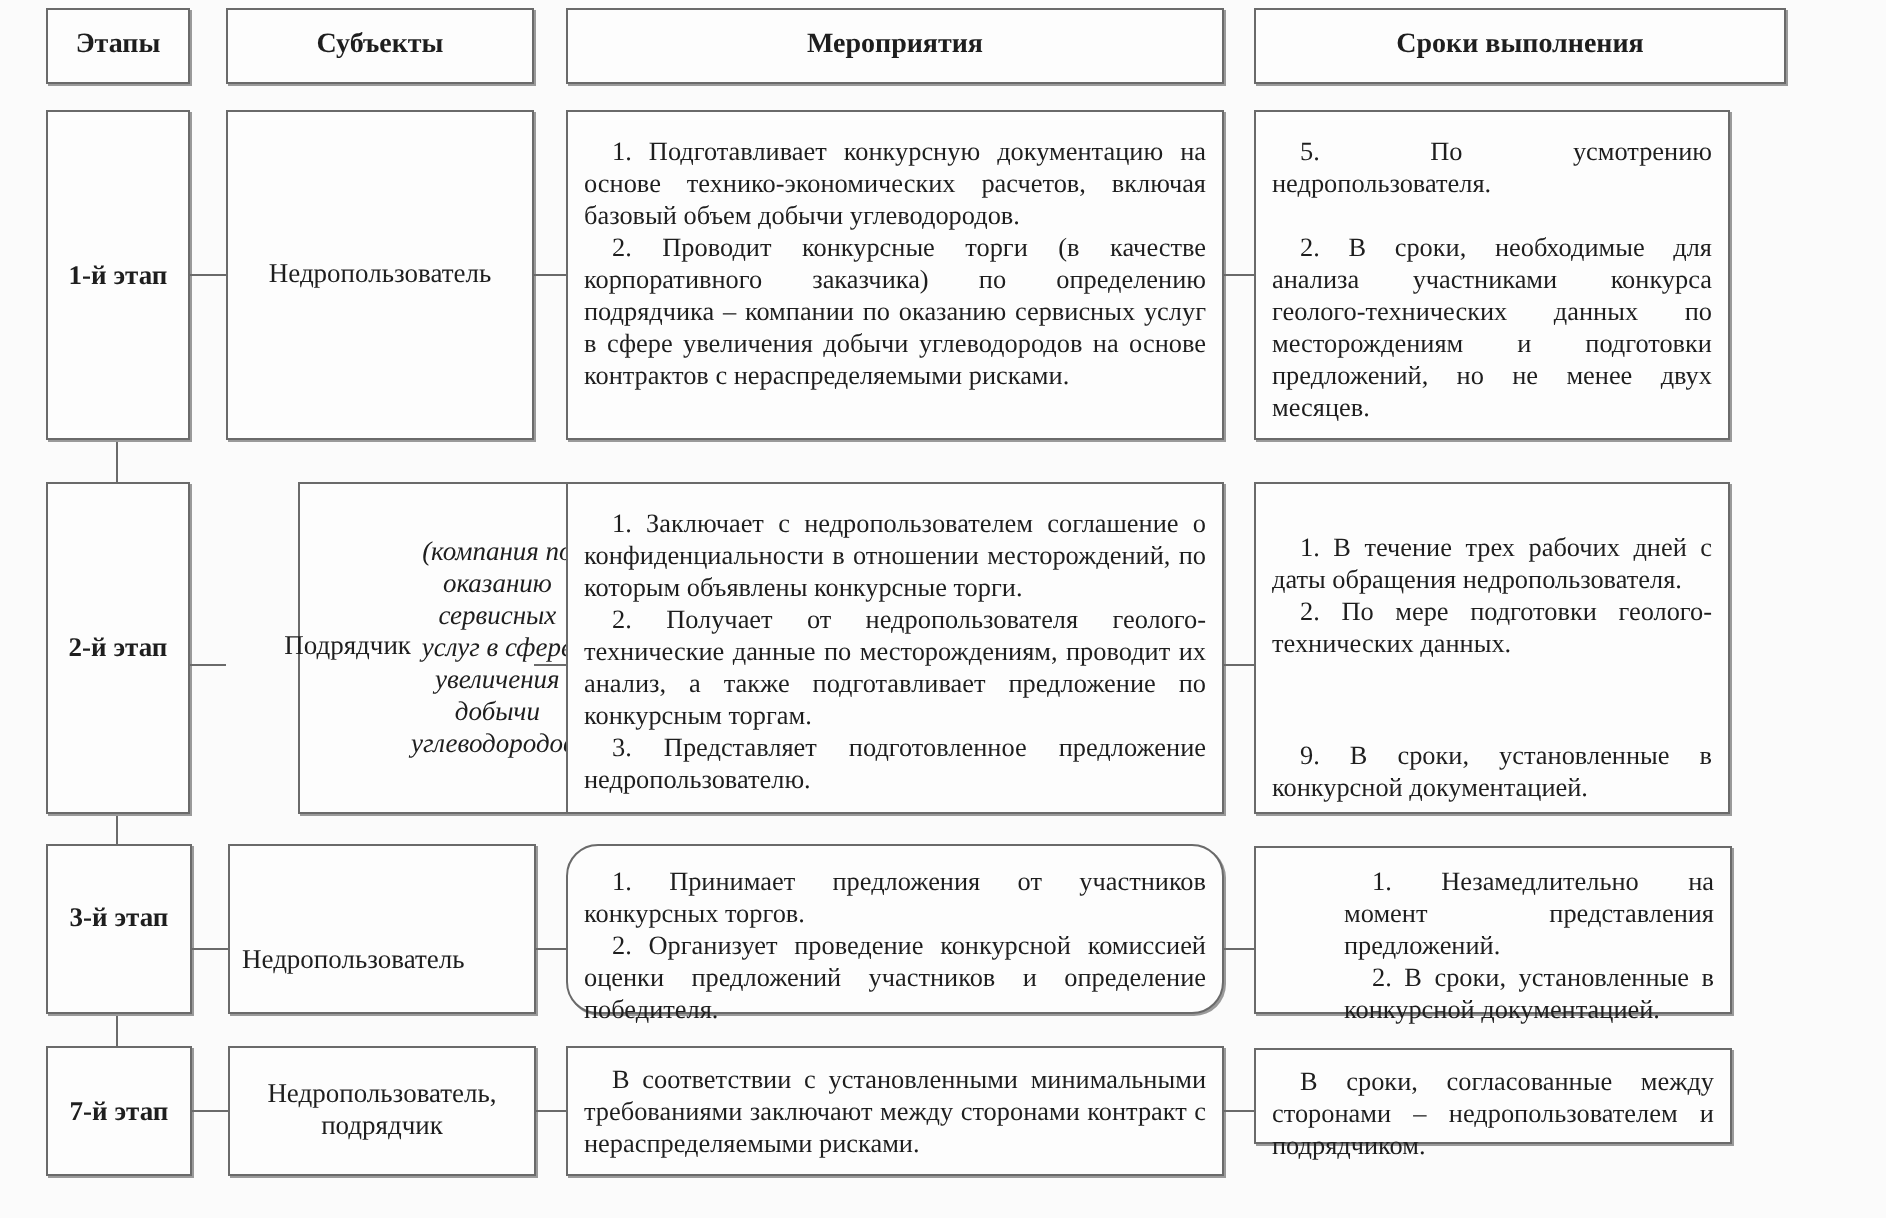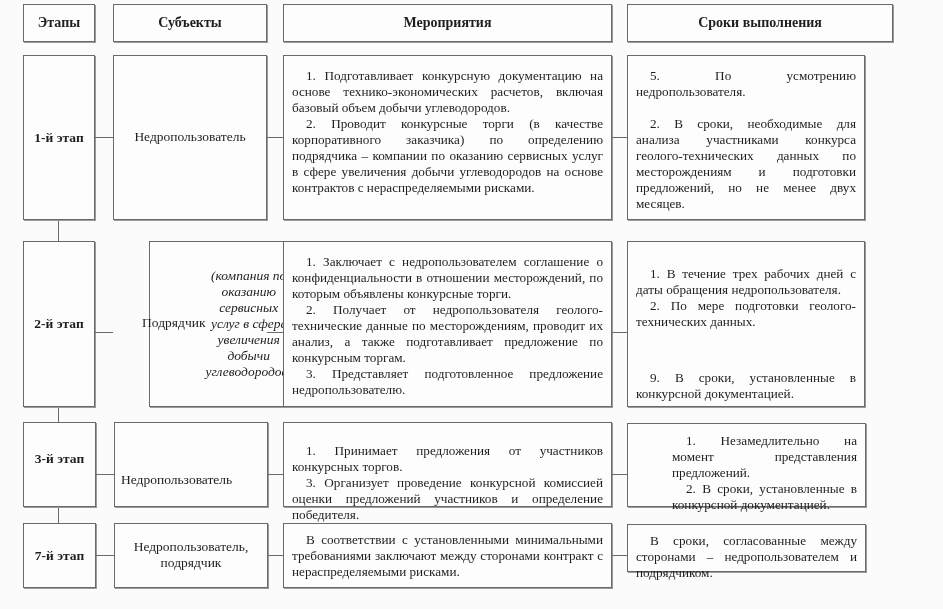--- a/index.html
+++ b/index.html
@@ -126,23 +126,23 @@
 </div>
 
 <div class="box stage" style="left:23px; top:422px; width:73px; height:85px; align-items:flex-start; padding-top:28px;">
   <span>3-й этап</span>
 </div>
 <div class="hline" style="left:96px; top:474px; width:18px;"></div>
 <div class="box subject" style="left:114px; top:422px; width:154px; height:85px; justify-content:flex-start; padding-top:32px;">
   <div class="role">Недропользователь</div>
 </div>
 <div class="hline" style="left:268px; top:474px; width:15px;"></div>
-<div class="box para-box" style="left:283px; top:422px; width:329px; height:85px; padding-top:20px;">
+<div class="box para-box" style="left:283px; top:422px; width:329px; height:85px; padding-top:10px;border-radius:16px;">
   <p>1. Принимает предложения от участников конкурсных торгов.</p>
-  <p>3. Организует проведение конкурсной комиссией оценки предложений участников и определение победителя.</p>
+  <p>2. Организует проведение конкурсной комиссией оценки предложений участников и определение победителя.</p>
 </div>
 <div class="hline" style="left:612px; top:474px; width:15px;"></div>
 <div class="box para-box" style="left:627px; top:423px; width:239px; height:84px; padding-top:9px;padding-left:44px;">
   <p>1. Незамедлительно на момент представления предложений.</p>
   <p>2. В сроки, установленные в конкурсной документацией.</p>
 </div>
 
 <div class="box stage" style="left:23px; top:523px; width:73px; height:65px;">
   <span>7-й этап</span>
 </div>

